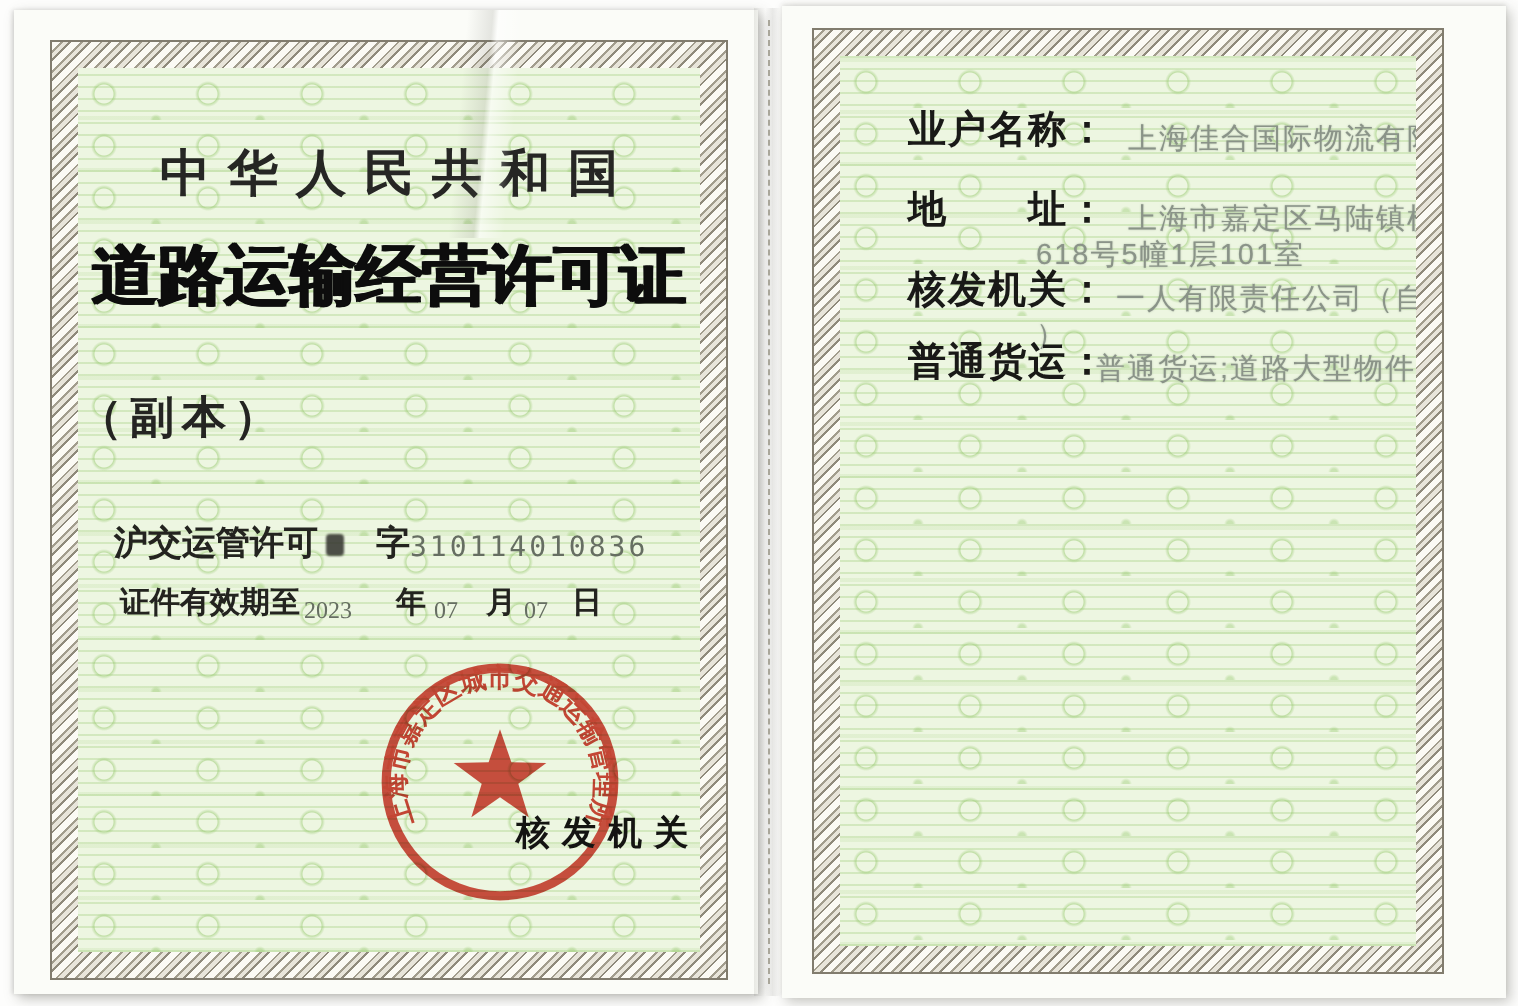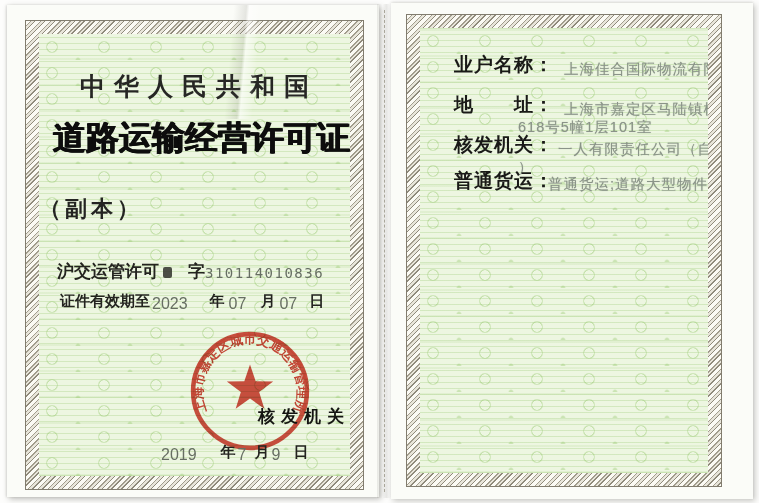--- a/index.html
+++ b/index.html
@@ -32,35 +32,35 @@
     background-image:
       radial-gradient(circle 7px at 13px 13px, rgba(150,200,110,0) 4.5px, rgba(150,200,110,.50) 5px, rgba(150,200,110,0) 6.5px),
       radial-gradient(circle 4px at 39px 26px, rgba(150,200,110,.40) 1.5px, rgba(150,200,110,0) 3px),
       repeating-linear-gradient(0deg, rgba(150,200,110,.30) 0 1px, rgba(150,200,110,0) 1px 6px),
       repeating-linear-gradient(0deg, rgba(150,200,110,.14) 0 2px, rgba(150,200,110,0) 2px 26px);
     background-size:52px 26px, 52px 26px, auto, auto;}
 
   
   .country{position:absolute;top:36px;left:0;right:0;text-align:center;
     font-size:25px;font-weight:bold;letter-spacing:9px;color:#262624;text-indent:9px;}
-  .permit-title{position:absolute;top:82px;left:0;right:0;text-align:right;
+  .permit-title{position:absolute;top:82px;left:0;right:0;text-align:center;
     font-family:"Liberation Sans", sans-serif;font-size:33px;font-weight:900;
     letter-spacing:0px;color:#0d0d0d;text-shadow:.7px 0 0 #0d0d0d,-.7px 0 0 #0d0d0d;}
   .subtitle{position:absolute;top:160px;left:0;right:0;
     font-size:22px;font-weight:bold;letter-spacing:4px;color:#242422;}
   .license-row{position:absolute;top:226px;left:18px;white-space:nowrap;
     font-size:17px;font-weight:bold;color:#23231f;}
   .blot{display:inline-block;width:9px;height:11px;background:#31312c;border-radius:2px;
     margin-left:4px;filter:blur(.4px);opacity:.85;vertical-align:-1px;}
   .zi{margin-left:16px;}
   .lic-number{margin-left:0;font-family:"DejaVu Sans Mono", monospace;font-weight:normal;
     font-size:14px;color:var(--number-grey);letter-spacing:1.5px;position:relative;top:1px;}
   .validity-row{position:absolute;top:258px;left:21px;white-space:nowrap;
     font-size:15px;font-weight:bold;color:#23231f;}
-  .typed{font-family:Liberation Sans, sans-serif;font-weight:normal;font-size:16px;
+  .typed{font-family:Liberation Serif, serif;font-weight:normal;font-size:12px;
     color:var(--number-grey);position:relative;top:3px;}
   .v-y{margin-left:2px;} .u-y{margin-left:22px;} .v-m{margin-left:4px;}
   .u-m{margin-left:14px;} .v-d{margin-left:4px;} .u-d{margin-left:12px;}
 
   .stamp{position:absolute;left:148px;top:294px;width:126px;height:126px;
     mix-blend-mode:multiply;opacity:.93;}
   .issuer{position:absolute;top:371px;left:0;width:100%;text-align:right;text-indent:108px;
     font-size:17px;font-weight:bold;letter-spacing:6px;color:#141412;z-index:3;}
   .issue-date{position:absolute;top:409px;left:0;white-space:nowrap;
     font-size:15px;font-weight:bold;color:#23231f;}
@@ -114,23 +114,20 @@
           </defs>
           <circle cx="62" cy="62" r="56" fill="none" stroke="#cf3a2c" stroke-width="4.5" opacity="0.95"></circle>
           <text font-size="13" font-weight="bold" fill="#cf3a2c" font-family="Liberation Serif, serif">
             <textPath href="#stampArc" startOffset="0" textLength="188" lengthAdjust="spacingAndGlyphs">上海市嘉定区城市交通运输管理所</textPath>
           </text>
           <polygon fill="#cf3a2c" opacity="0.95" points="62,36 67.6,52.3 84.8,52.6 71,62.9 76.1,79.4 62,69.5 47.9,79.4 53,62.9 39.2,52.6 56.4,52.3"></polygon>
         </svg>
 
         <div class="issuer">核发机关</div>
 
-        <div class="issue-date">
-          <span class="typed d-y">2019</span><span class="d-uy">年</span><span class="typed d-m">7</span><span class="d-um">月</span><span class="typed d-d">9</span><span class="d-ud">日</span>
-        </div>
 
       </div>
     </div>
     <div class="crease"></div>
   </div>
 
   <div class="page page-right">
     <div class="frame">
       <div class="green">
 

